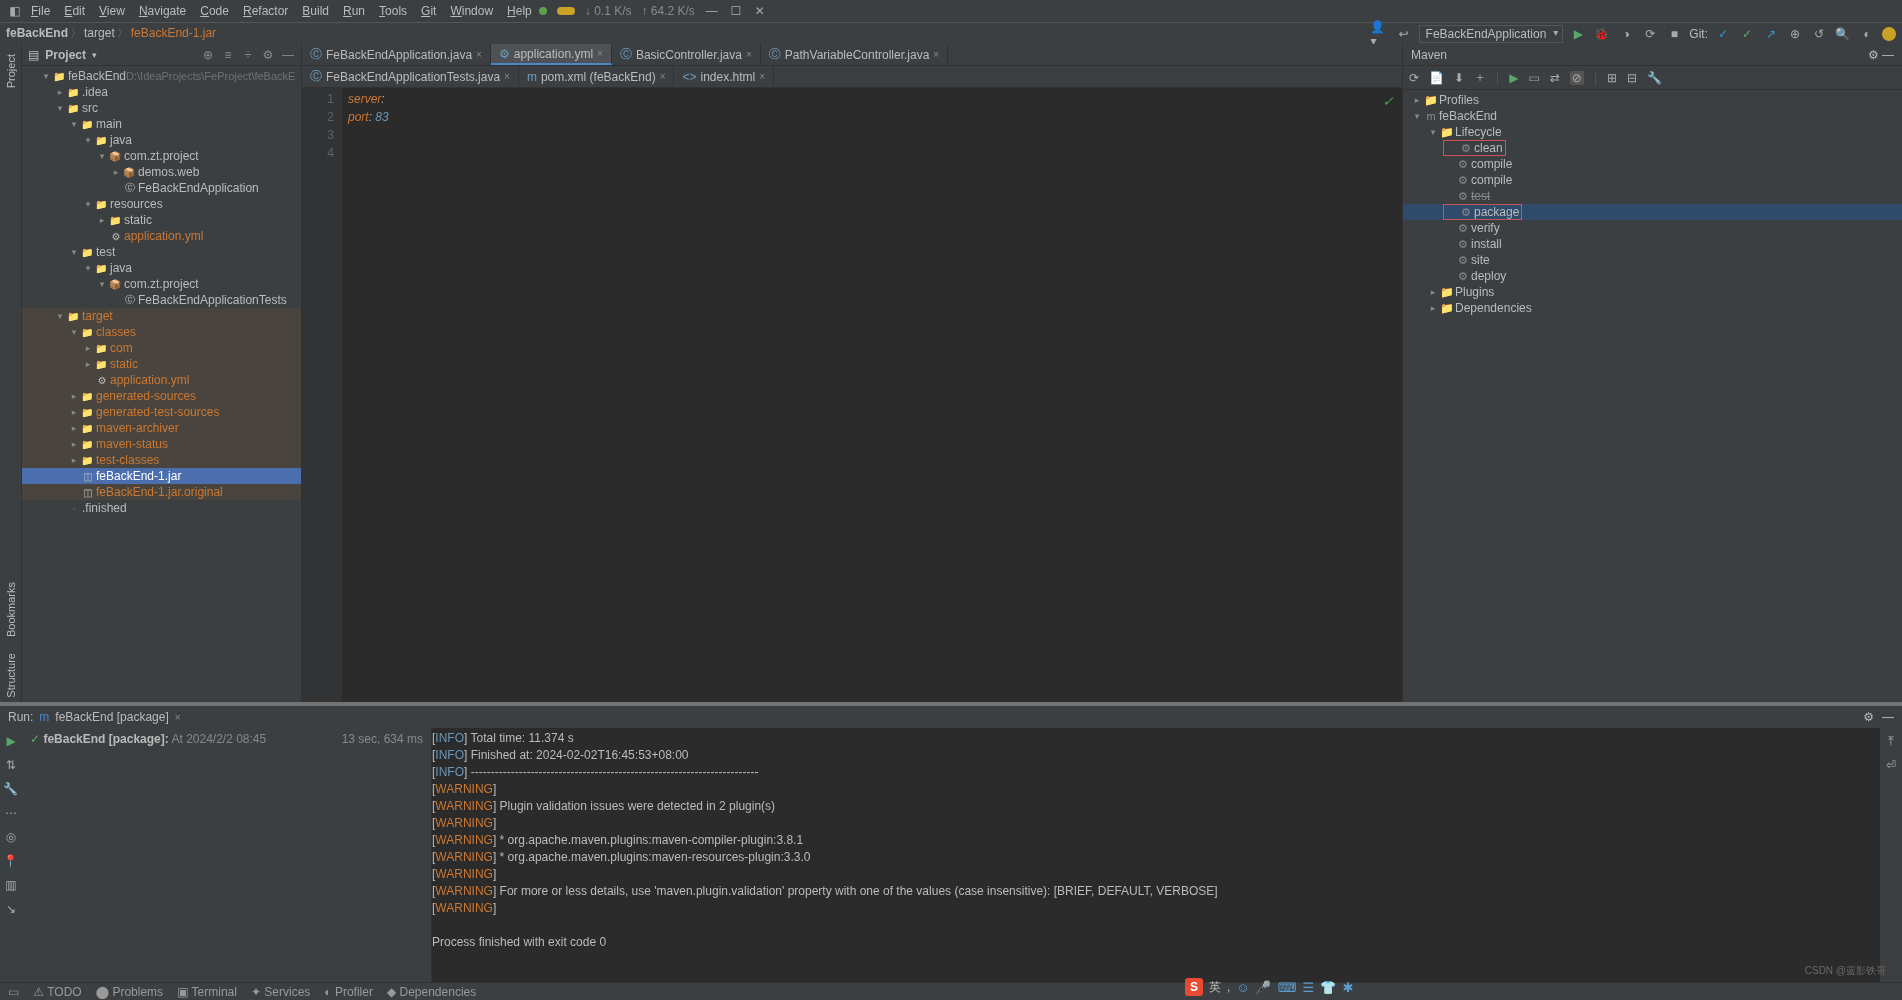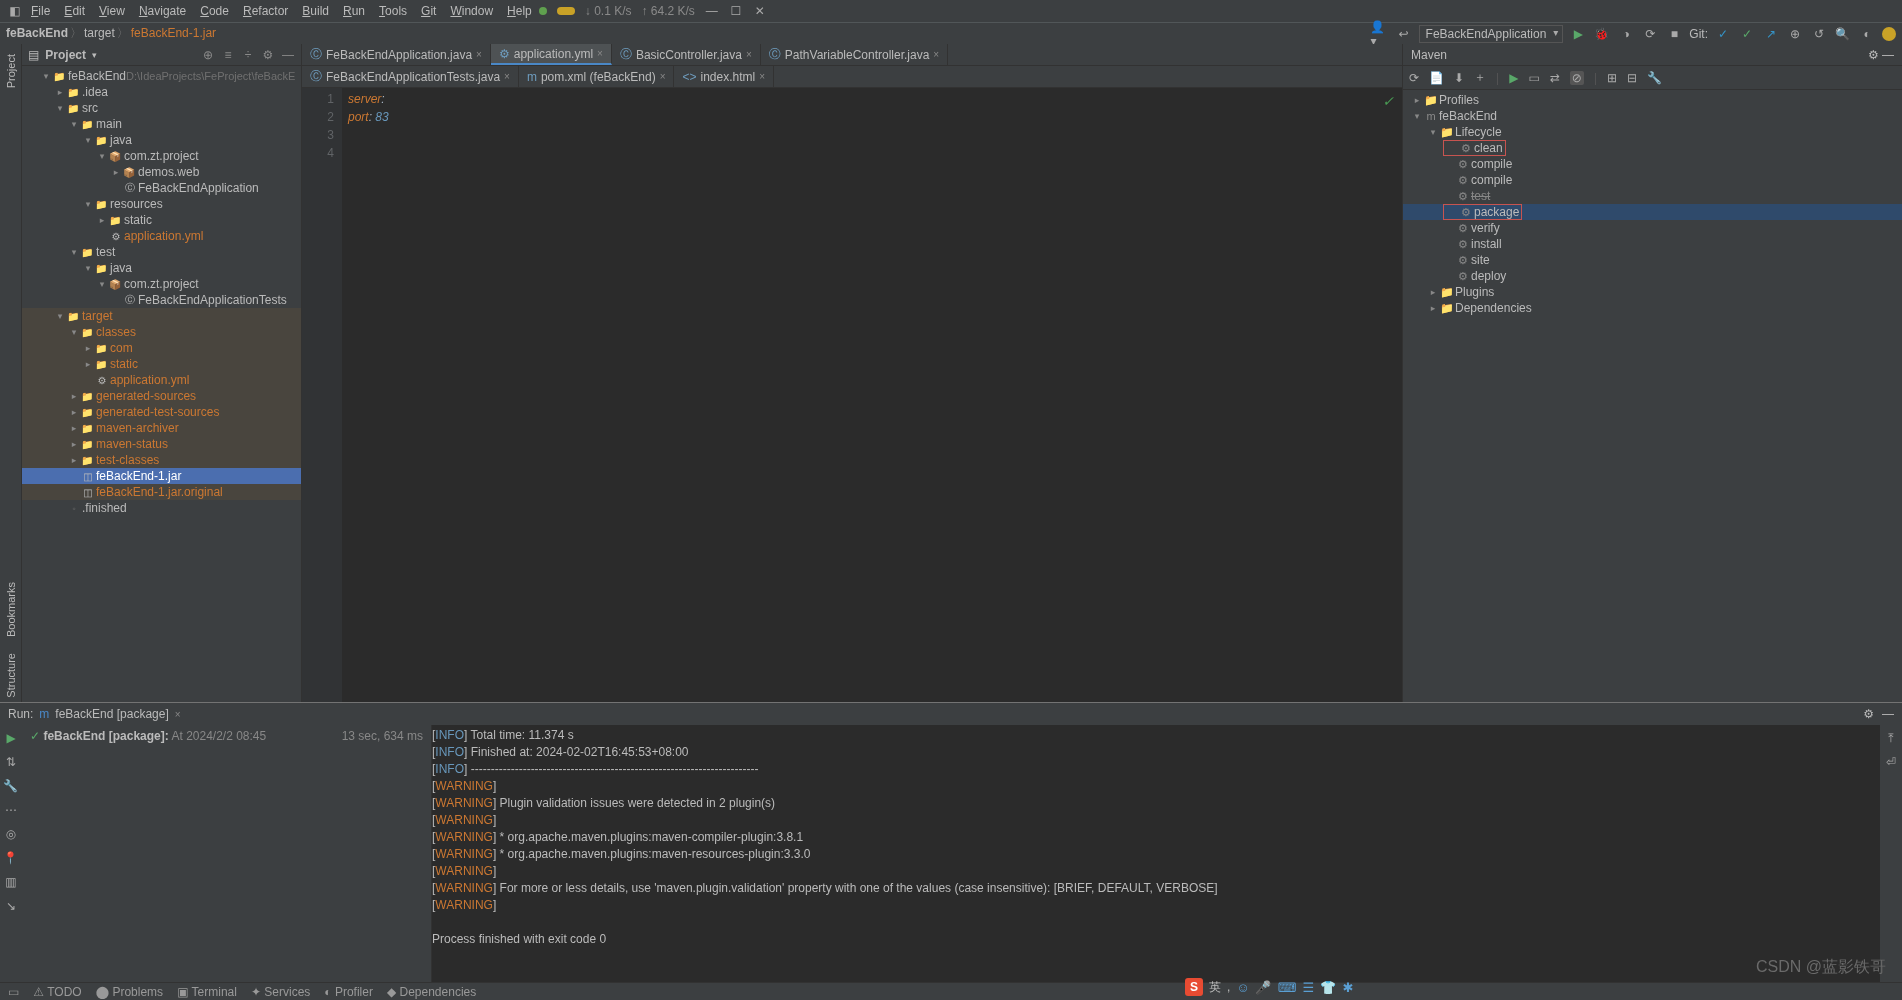--- a/index.html
+++ b/index.html
@@ -71,34 +71,34 @@
 .mtree { flex:1; padding:2px 0; }
 .mtn { display:flex; align-items:center; height:16px; }
 .mtn .tw { width:12px; text-align:center; color:#888; font-size:9px; }
 .mtn .ico { width:16px; text-align:center; color:#8a8a8a; font-size:11px; }
 .mtn .lbl { color:#bbb; }
 .mtn.sel { background:#2f4a6b; }
 .mtn.struck .lbl { text-decoration:line-through; color:#888; }
 .redbox { border:1px solid #c75450; padding:0 2px; }
 
 
-.run { height:280px; background:#ec4899; border-top:1px solid #737373; display:flex; flex-direction:column; }
+.run { height:280px; background:#ec4899; border-top:4px solid #737373; display:flex; flex-direction:column; }
 .run-hdr { height:22px; background:#3c3f41; display:flex; align-items:center; padding:0 8px; gap:6px; justify-content:space-between; }
 .run-body { flex:1; display:flex; }
 .run-left { width:22px; background:#3c3f41; display:flex; flex-direction:column; align-items:center; gap:10px; padding-top:6px; color:#aaa; }
 .run-mid { width:410px; background:#3c3f41; border-right:1px solid #323232; padding:4px 8px; }
 .run-out { flex:1; background:#2b2b2b; font-family:Consolas,monospace; font-size:12.5px; line-height:17px; padding:2px 0; color:#bbb; overflow:hidden; }
 .run-right { width:22px; background:#3c3f41; display:flex; flex-direction:column; align-items:center; gap:10px; padding-top:6px; color:#aaa; }
 .lvl-info { color:#6897bb; }
 .lvl-warn { color:#cc7832; }
 .brkt { color:#bbb; }
 
 
 .status { height:18px; background:#3c3f41; border-top:1px solid #323232; display:flex; align-items:center; padding:0 8px; color:#999; font-size:11px; justify-content:space-between; }
-.watermark { position:fixed; right:16px; bottom:22px; color:#6a6a6a; font-size:16px; }
+.watermark { position:fixed; right:16px; bottom:22px; color:#6a6a6a; font-size:10px; }
 .sogou { position:fixed; left:1185px; bottom:4px; display:flex; gap:6px; align-items:center; }
 .sogou .sq { width:18px; height:18px; background:#e84b32; color:#fff; display:flex; align-items:center; justify-content:center; font-weight:bold; border-radius:3px;}
 .sogou .ic { color:#5a9fd4; font-size:13px; }
 </style>
 </head>
 <body>
 
 <div class="menubar">
   <span class="tbtn">◧</span>
   <div id="menu-items" style="display:flex">

